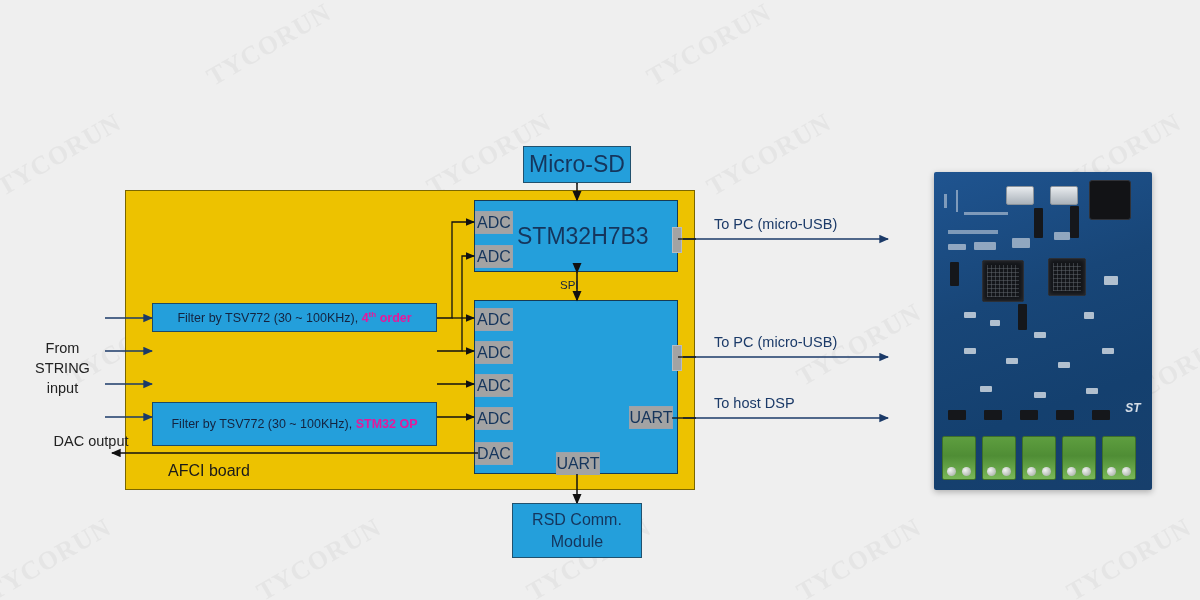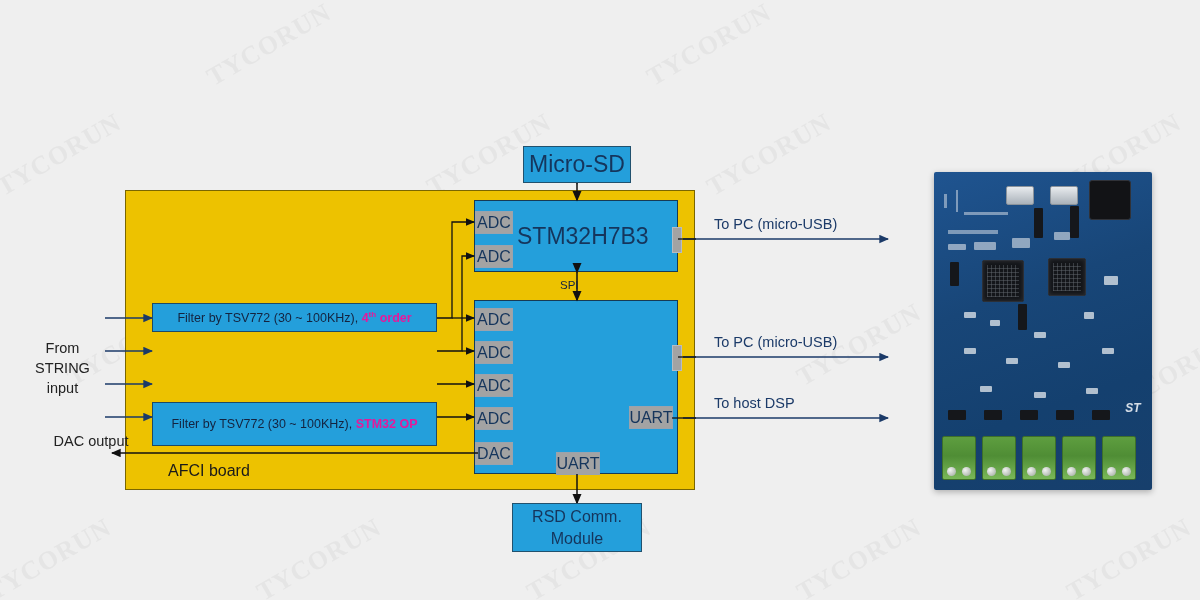--- a/index.html
+++ b/index.html
@@ -313,21 +313,21 @@
     <div class="port" style="left:0px; top:40px; width:38px; height:23px;">ADC</div>
     <div class="port" style="left:0px; top:73px; width:38px; height:23px;">ADC</div>
     <div class="port" style="left:0px; top:106px; width:38px; height:23px;">ADC</div>
     <div class="port" style="left:0px; top:141px; width:38px; height:23px;">DAC</div>
 
     <div class="port plain" style="right:-5px; top:44px; width:10px; height:26px;"></div>
     <div class="port" style="right:4px; top:105px; width:44px; height:23px;">UART</div>
     <div class="port" style="left:81px; bottom:-2px; width:44px; height:23px;">UART</div>
   </div>
 
-  <div class="node bluebox" style="left:512px; top:503px; width:130px; height:49px; font-size:16px; flex-direction:column; line-height:22px;">
+  <div class="node bluebox" style="left:512px; top:503px; width:130px; height:55px; font-size:16px; flex-direction:column; line-height:22px;">
     <div>RSD Comm.</div>
     <div>Module</div>
   </div>
 
   <div class="sidetext" style="left:714px; top:216px;">To PC (micro-USB)</div>
   <div class="sidetext" style="left:714px; top:334px;">To PC (micro-USB)</div>
   <div class="sidetext" style="left:714px; top:395px;">To host DSP</div>
 
   <div id="pcb">
 

